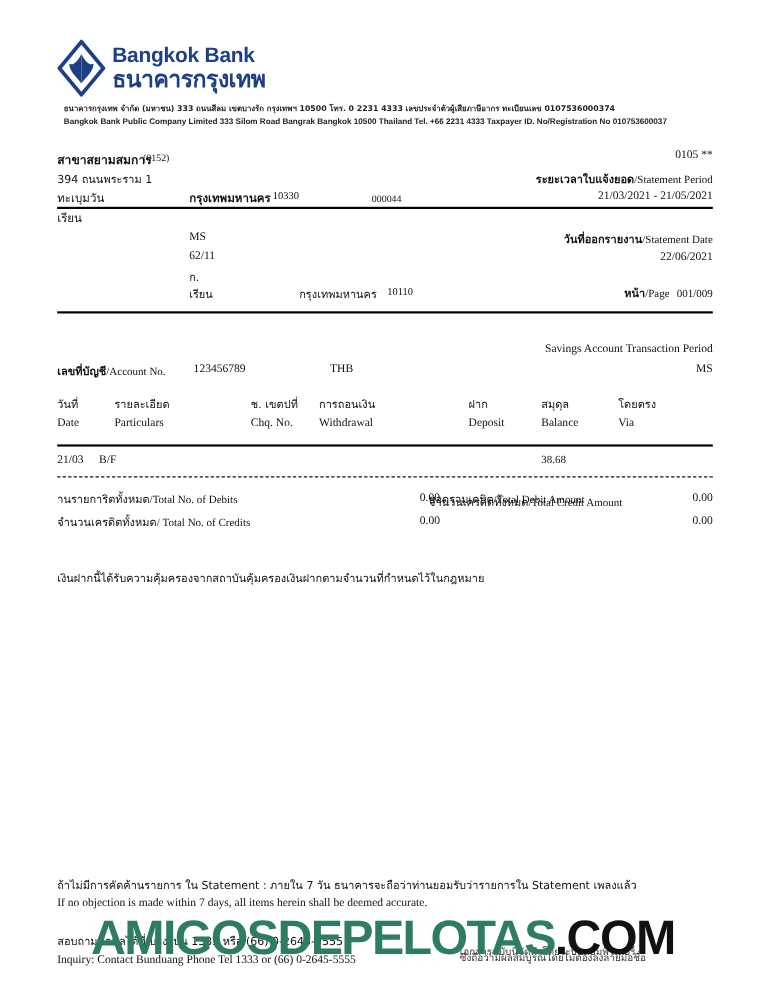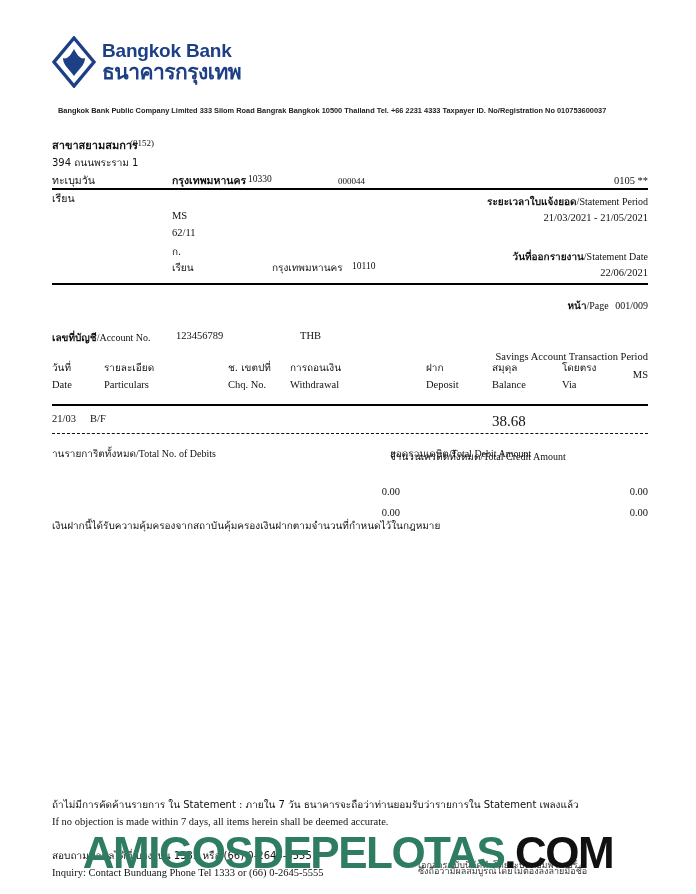--- a/index.html
+++ b/index.html
@@ -75,21 +75,21 @@
   .t {
     position: absolute;
     white-space: nowrap;
   }
   .th {
     font-family: "DejaVu Sans", sans-serif;
   }
   .en {
     font-family: "Liberation Serif", serif;
   }
-  .r { text-align: right; margin-top: 39px; }
+  .r { text-align: right; }
   .bold { font-weight: bold; }
 
   
   .rule {
     position: absolute;
     background: #000;
     height: 1.5px;
   }
   .dashed {
     position: absolute;
@@ -127,20 +127,21 @@
       <path d="M22 2 L42 26 L22 50 L2 26 Z" fill="none" stroke="#1d3f86" stroke-width="3.4"></path>
       <path d="M22 13 C22 13 22 30 22 40 C17 33 11 29 11 22 C15 24 19 19 22 13 Z" fill="#1d3f86"></path>
       <path d="M22 13 C22 13 22 30 22 40 C27 33 33 29 33 22 C29 24 25 19 22 13 Z" fill="#1d3f86"></path>
     </svg>
     <div class="logo-words">
       <div class="logo-en">Bangkok Bank</div>
       <div class="logo-th">ธนาคารกรุงเทพ</div>
     </div>
   </div>
 
+  <div class="corp-line corp-th th">ธนาคารกรุงเทพ จำกัด (มหาชน) 333 ถนนสีลม เขตบางรัก กรุงเทพฯ 10500 โทร. 0 2231 4333 เลขประจำตัวผู้เสียภาษีอากร ทะเบียนเลข 0107536000374</div>
   <div class="corp-line corp-en">Bangkok Bank Public Company Limited 333 Silom Road Bangrak Bangkok 10500 Thailand Tel. +66 2231 4333 Taxpayer ID. No/Registration No 010753600037</div>
 
   <div class="t th bold" style="left:52px; top:136px; font-size:11px;">สาขาสยามสมการ</div>
   <div class="t en" style="left:130px; top:138px; font-size:9px;">(0152)</div>
 
   <div class="t th" style="left:52px; top:155px; font-size:10px;">394 ถนนพระราม  1</div>
 
   <div class="t th" style="left:52px; top:172px; font-size:10.5px;">ทะเบุมวัน</div>
   <div class="t th bold" style="left:172px; top:172px; font-size:10.5px;">กรุงเทพมหานคร</div>
   <div class="t en" style="left:248px; top:174px; font-size:9.5px;">10330</div>
@@ -215,31 +216,34 @@
   </div>
 
   <div class="rule" style="left:52px; top:404px; width:596px;"></div>
 
   <div>
     <div class="t en" style="left:52px;  top:413px; font-size:10.5px;">21/03</div>
     <div class="t en" style="left:90px;  top:413px; font-size:10.5px;">B/F</div>
     <div class="t en" style="left:228px; top:413px; font-size:10.5px;"></div>
     <div class="t en r" style="left:290px; top:413px; width:110px; font-size:10.5px;"></div>
     <div class="t en r" style="left:406px; top:413px; width:70px; font-size:10.5px;"></div>
-    <div class="t en" style="left:492px; top:413px; font-size:15px;">38.68</div>
+    <div class="t en" style="left:492px; top:413px; font-size:10px;">38.68</div>
     <div class="t en" style="left:562px; top:413px; font-size:10.5px;"></div>
   </div>
 
   <div class="dashed" style="left:52px; top:433px; width:596px;"></div>
 
   <div class="t" style="left:52px; top:446px; font-size:10px;">
     <span class="th">านรายการิตทั้งหมด</span><span class="en">/Total No.  of Debits</span>
   </div>
   <div class="t en r" style="left:290px; top:447px; width:110px; font-size:10.5px;">0.00</div>
 
+  <div class="t" style="left:52px; top:467px; font-size:10px;">
+    <span class="th">จำนวนเครดิตทั้งหมด</span><span class="en">/ Total No.  of Credits</span>
+  </div>
   <div class="t en r" style="left:290px; top:468px; width:110px; font-size:10.5px;">0.00</div>
 
   <div class="t" style="left:390px; top:446px; font-size:10px;">
     <span class="th">ยอดรวมเดบิต</span><span class="en">/Total Debit Amount</span>
   </div>
   <div class="t en r" style="right:48px; top:447px; font-size:10.5px;">0.00</div>
 
   <div class="t" style="left:390px; top:449px; font-size:10px;">
     <span class="th">จำนวนเครดิตทั้งหมด</span><span class="en">/Total Credit Amount</span>
   </div>

